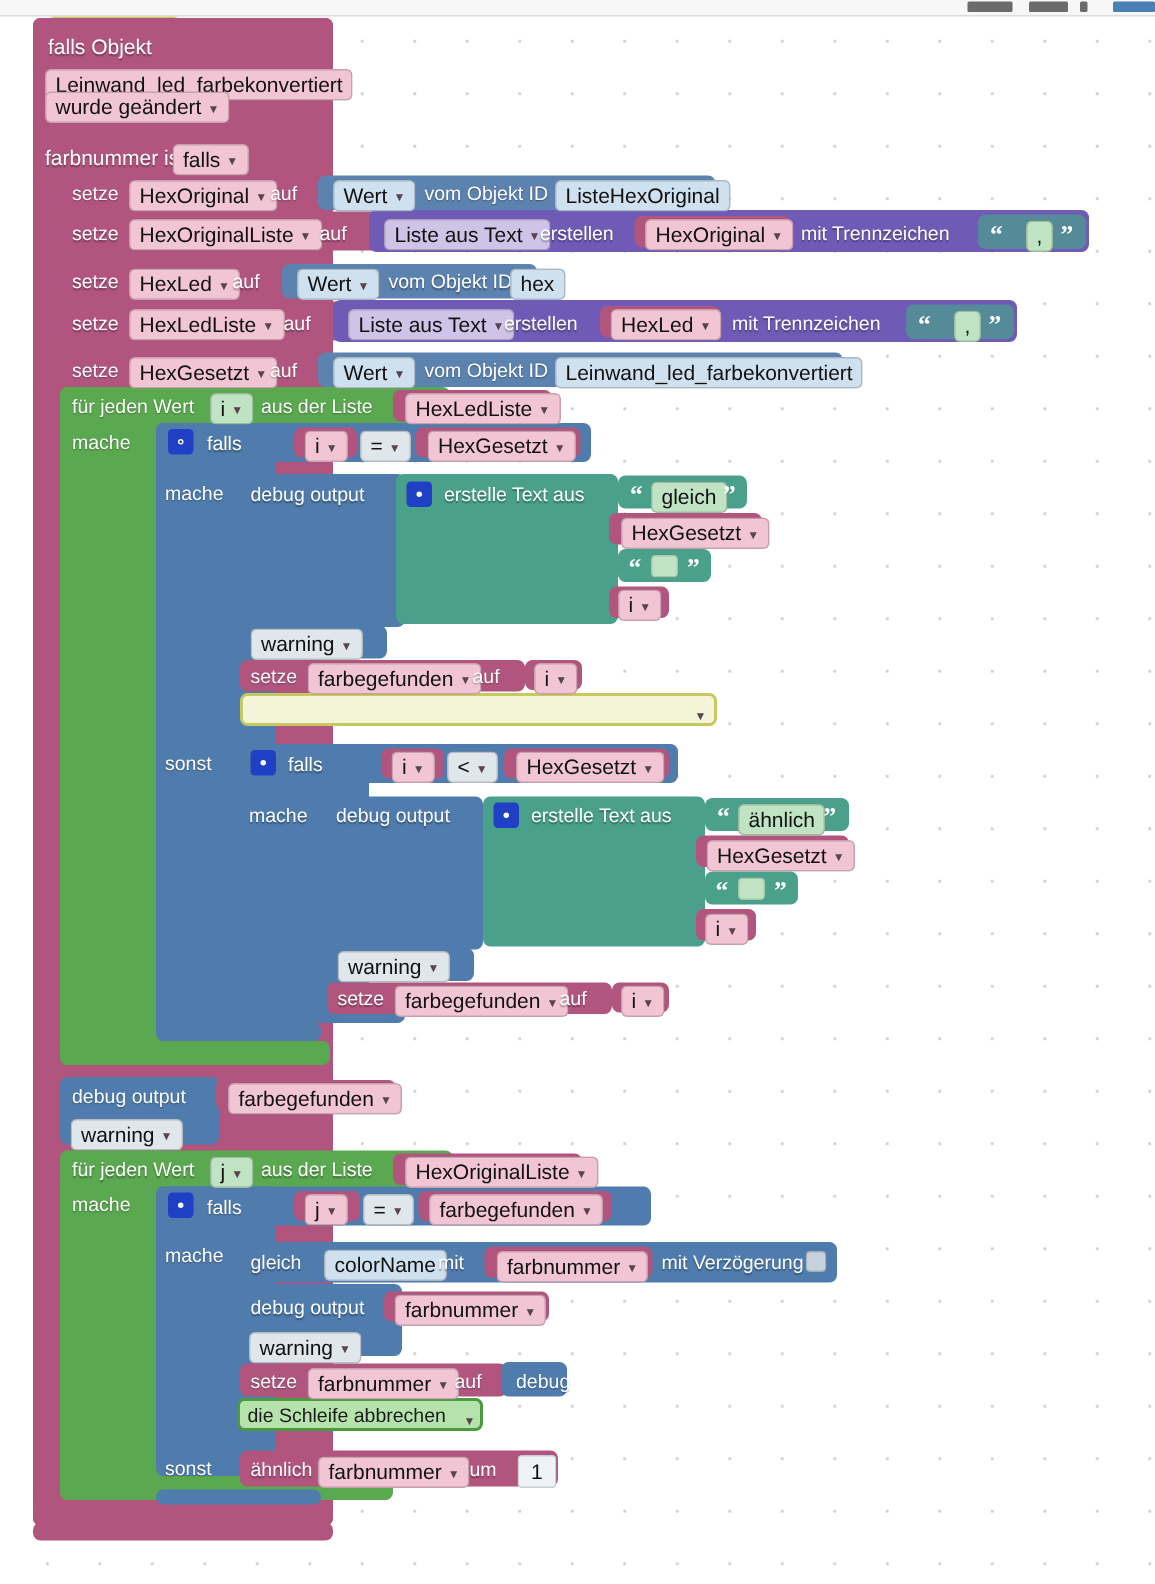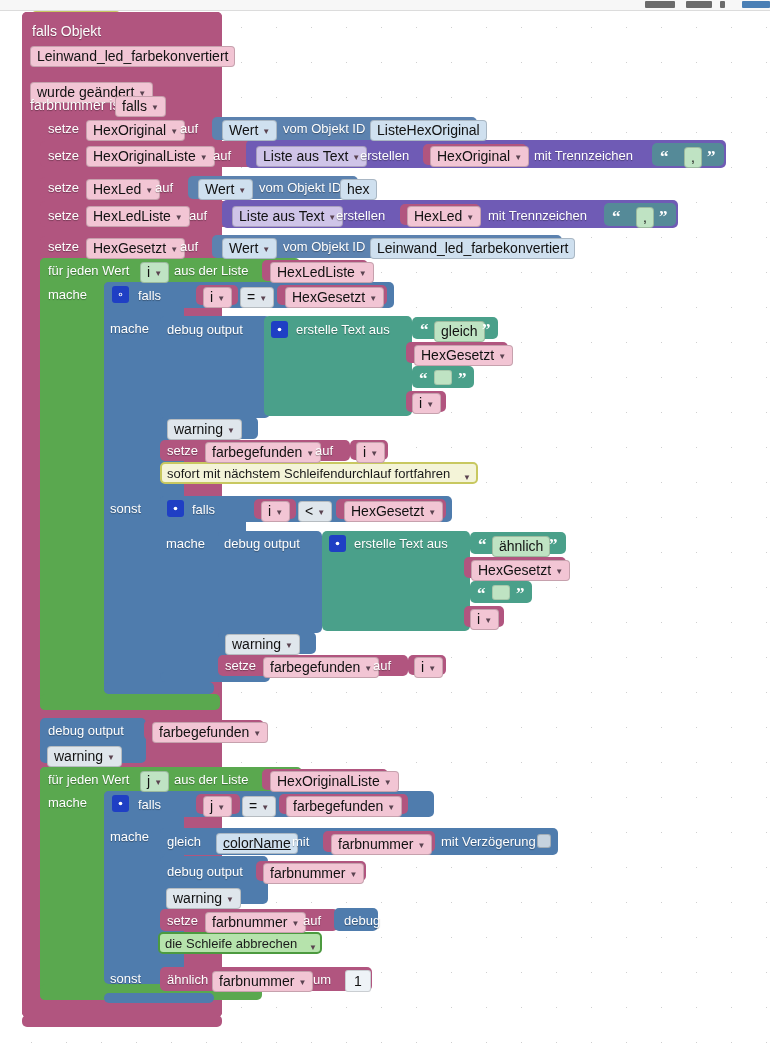--- a/index.html
+++ b/index.html
@@ -104,21 +104,21 @@
 
   <div class="blk c-event" style="left:22px; top:12px; width:200px; height:1005px; z-index:1;"></div>
 
   <div class="blk c-event" style="left:22px; top:12px; width:200px; height:108px; z-index:2;"></div>
 
   <div class="blk c-event" style="left:22px; top:1000px; width:200px; height:17px; z-index:2;"></div>
   <div class="blk c-event" style="left:22px; top:1000px; width:200px; height:17px; z-index:2;"></div>
 
   <span class="lbl" style="position:absolute; left:32px; top:23px; z-index:6;">falls Objekt</span>
   <span class="field" style="position:absolute; left:30px; top:46px; z-index:6;">Leinwand_led_farbekonvertiert</span>
-  <span class="field" style="position:absolute; left:30px; top:82px; z-index:6;justify-content:flex-end;">
+  <span class="field" style="position:absolute; left:30px; top:61px; z-index:6;justify-content:flex-end;">
     <span>wurde geändert</span>
     <span class="caret">▼</span>
   </span>
   <span class="lbl" style="position:absolute; left:30px; top:97px; z-index:6;">farbnummer ist</span>
   <span class="field" style="position:absolute; left:115px; top:96px; z-index:6;">
     <span>falls</span>
     <span class="caret">▼</span>
   </span>
 
   <div class="blk c-var" style="left:40px; top:118px; width:178px; height:21px; z-index:5;"></div>
@@ -305,21 +305,20 @@
     <span class="caret">▼</span>
   </span>
   <span class="lbl" style="position:absolute; left:315px; top:443px; z-index:10; font-size:13px;">auf</span>
   <div class="blk c-var" style="left:350px; top:440px; width:38px; height:20px; z-index:9;"></div>
   <span class="field" style="position:absolute; left:356px; top:442px; z-index:11;">
     <span>i</span>
     <span class="caret">▼</span>
   </span>
 
   <div class="blk c-ctrlhl" style="left:160px; top:462px; width:318px; height:22px; z-index:9;"></div>
-  <span class="lbl dark" style="position:absolute; left:167px; top:466px; z-index:11; font-size:13px;">sofort mit nächstem Schleifendurchlauf fortfahren</span>
   <span class="caret" style="position:absolute; left:463px; top:472px; z-index:11;">▼</span>
 
   <span class="lbl" style="position:absolute; left:110px; top:501px; z-index:8; font-size:13px;">sonst</span>
 
   <div class="blk c-if" style="left:160px; top:496px; width:86px; height:186px; z-index:7;"></div>
   <div class="blk c-if" style="left:160px; top:496px; width:292px; height:26px; z-index:7;"></div>
   <div class="blk c-if" style="left:160px; top:672px; width:110px; height:10px; z-index:7;"></div>
   <span class="gear" style="position:absolute; left:167px; top:500px; z-index:10;">
     <svg width="11" height="11" viewBox="0 0 24 24" fill="#fff">
         <circle cx="12" cy="12" r="4"></circle>
@@ -439,21 +438,21 @@
   </span>
   <div class="blk c-var" style="left:279px; top:794px; width:129px; height:20px; z-index:7;"></div>
   <span class="field" style="position:absolute; left:286px; top:796px; z-index:9;">
     <span>farbegefunden</span>
     <span class="caret">▼</span>
   </span>
   <span class="lbl" style="position:absolute; left:110px; top:829px; z-index:8; font-size:13px;">mache</span>
 
   <div class="blk c-if" style="left:160px; top:828px; width:398px; height:27px; z-index:8;"></div>
   <span class="lbl" style="position:absolute; left:167px; top:834px; z-index:11; font-size:13px;">gleich</span>
-  <span class="field blue" style="position:absolute; left:216px; top:833px; z-index:11;text-decoration:underline;">colorName</span>
+  <span class="field blue" style="position:absolute; left:216px; top:833px; z-index:11;">colorName</span>
   <span class="lbl" style="position:absolute; left:292px; top:834px; z-index:11; font-size:13px;">mit</span>
   <div class="blk c-var" style="left:323px; top:831px; width:112px; height:21px; z-index:9;"></div>
   <span class="field" style="position:absolute; left:331px; top:834px; z-index:11;">
     <span>farbnummer</span>
     <span class="caret">▼</span>
   </span>
   <span class="lbl" style="position:absolute; left:441px; top:834px; z-index:11; font-size:13px;">mit Verzögerung</span>
   <span class="checkbox-sq" style="position:absolute; left:537px; top:834px; z-index:11;"></span>
 
   <div class="blk c-if" style="left:160px; top:856px; width:108px; height:48px; z-index:8;"></div>

